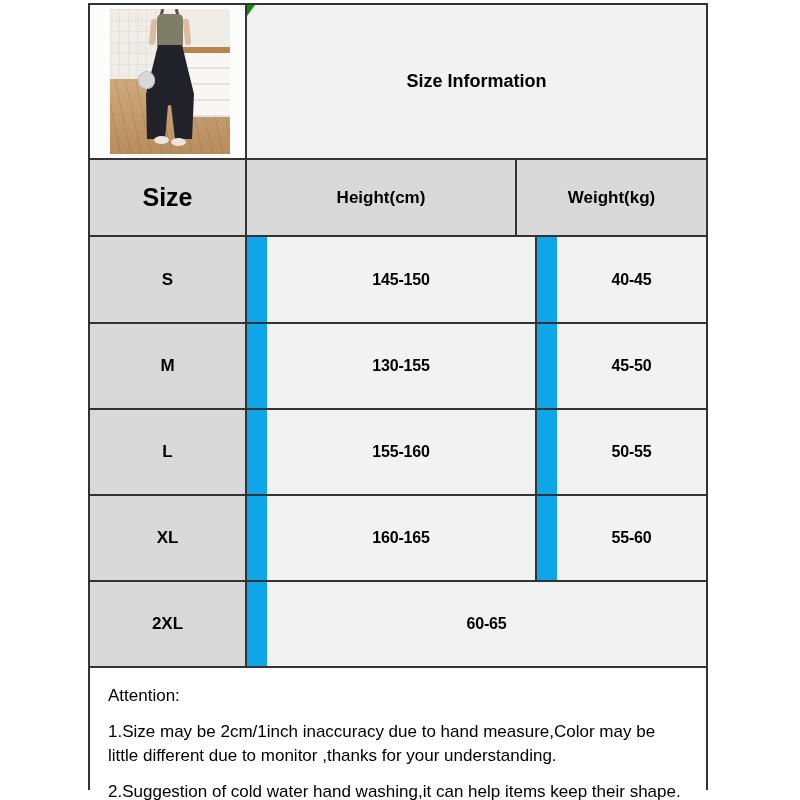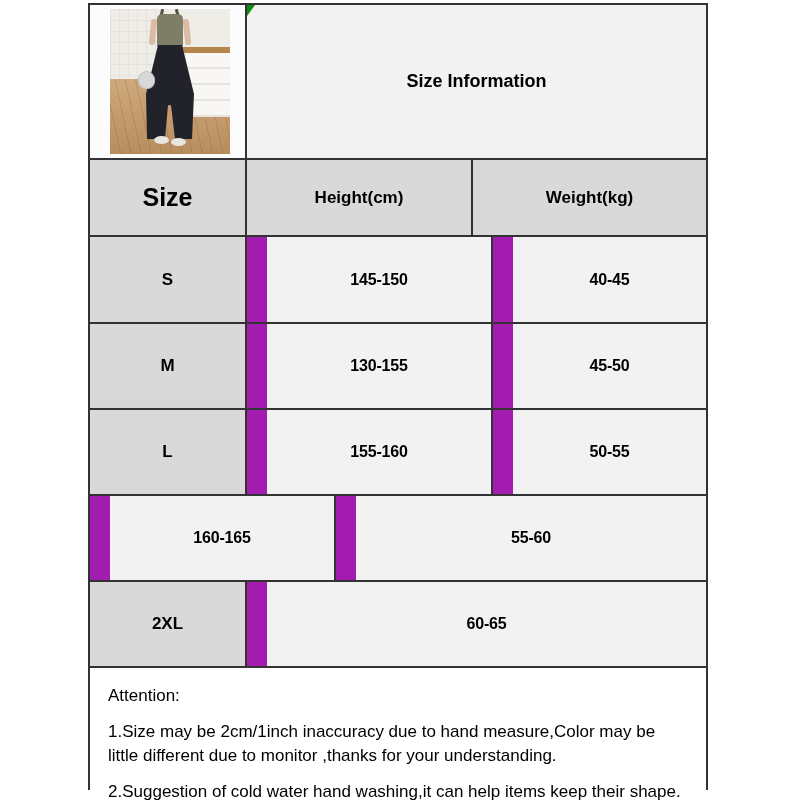--- a/index.html
+++ b/index.html
@@ -11,32 +11,32 @@
   }
   .canvas { position: relative; width: 800px; height: 800px; background: #ffffff; overflow: hidden; }
 
   
   .sheet {
     position: absolute; left: 88px; top: 3px;
     width: 620px; height: 787px;
     box-sizing: border-box;
     border: 2px solid #333333;
     display: flex; flex-direction: column;
-    background: #a21caf;
+    background: #0ea5e9;
   }
   .row { display: flex; box-sizing: border-box; border-bottom: 2px solid #333333; flex: 0 0 auto; }
   .cell {
     box-sizing: border-box;
     display: flex; align-items: center; justify-content: center;
     border-right: 2px solid #333333;
     overflow: hidden; position: relative;
   }
   .cell.last { border-right: none; }
   .col-size  { width: 157px; }
-  .col-height{ width: 226px; }
+  .col-height{ width: 270px; }
   .col-weight{ flex: 1; text-align: center; }
 
   .row-top    { height: 155px; }
   .row-head   { height: 77px;  }
   .row-data   { height: 87px;  }
   .row-data2  { height: 86px;  }
 
   .photo-cell { background: #fcfcfc; }
   .title-cell { background: #f2f2f2; }
   .head-cell  { background: #d9d9d9; }
@@ -163,20 +163,21 @@
       <div class="cell col-weight val-cell last">45-50</div>
     </div>
 
     <div class="row row-data2">
       <div class="cell col-size size-cell">L</div>
       <div class="cell col-height val-cell">155-160</div>
       <div class="cell col-weight val-cell last">50-55</div>
     </div>
 
     <div class="row row-data2">
+      <div class="cell col-size size-cell">XL</div>
       <div class="cell col-height val-cell">160-165</div>
       <div class="cell col-weight val-cell last">55-60</div>
     </div>
 
     <div class="row row-data2">
       <div class="cell col-size size-cell">2XL</div>
       <div class="cell col-weight val-cell last">60-65</div>
     </div>
 
     <div class="attention">

